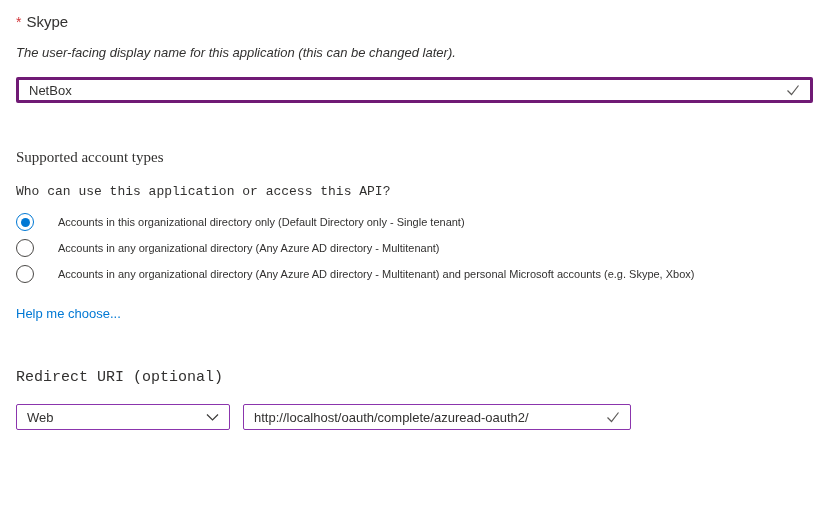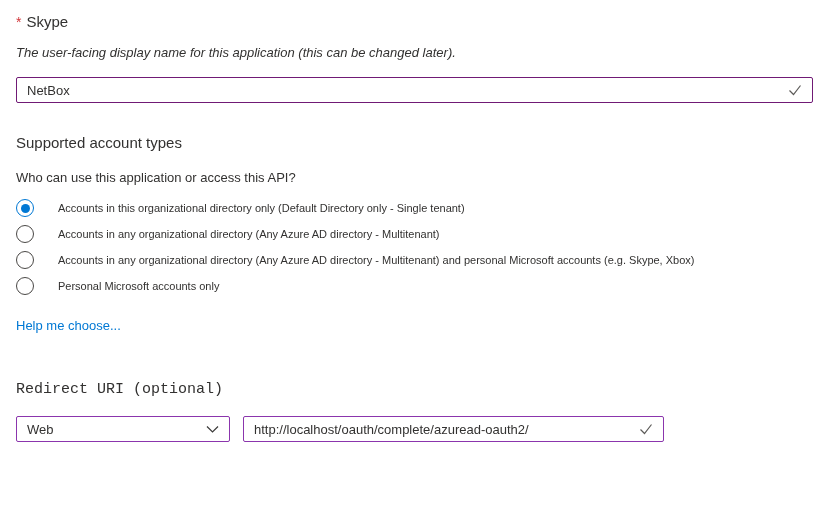--- a/index.html
+++ b/index.html
@@ -34,42 +34,43 @@
     color: #323130;
     max-width: 800px;
     font-style: italic;
   }
 
   .input-box {
     position: relative;
     margin-top: 16px;
     width: 797px;
     height: 26px;
-    border: 1px solid #701a75;
+    border: 3px solid #701a75;
     border-radius: 2px;
     background: #ffffff;
     display: flex;
     align-items: center;
     padding: 0 30px 0 10px;
     font-size: 13px;
     color: #323130;
   }
   .check-icon {
     position: absolute;
     right: 9px;
     top: 50%;
     transform: translateY(-50%);
     display: flex;
   }
 
-  .section-gap-1 { margin-top: 30px; }
+  .section-gap-1 { margin-top: 44px; font-family: Liberation Serif, serif; }
   .question {
     font-size: 13px;
     line-height: 16px;
     margin: 17px 0 0 0;
+    font-family: Liberation Mono, monospace;
   }
 
   .radio-list { margin-top: 9px; }
   .radio-row {
     display: flex;
     align-items: center;
     height: 26px;
     cursor: pointer;
   }
   .radio-circle {
@@ -128,21 +129,21 @@
     display: flex;
     align-items: center;
     justify-content: space-between;
     padding: 0 10px;
     font-size: 13px;
     cursor: pointer;
     background: #ffffff;
   }
   .uri-input {
     position: relative;
-    width: 421px;
+    width: 388px;
     height: 26px;
     border: 1px solid #8b35ad;
     border-radius: 2px;
     margin-left: 13px;
     display: flex;
     align-items: center;
     padding: 0 30px 0 10px;
     font-size: 13px;
     background: #ffffff;
   }
@@ -177,24 +178,20 @@
       <span class="radio-label">Accounts in this organizational directory only (Default Directory only - Single tenant)</span>
     </div>
     <div class="radio-row">
       <span class="radio-circle"></span>
       <span class="radio-label">Accounts in any organizational directory (Any Azure AD directory - Multitenant)</span>
     </div>
     <div class="radio-row">
       <span class="radio-circle"></span>
       <span class="radio-label">Accounts in any organizational directory (Any Azure AD directory - Multitenant) and personal Microsoft accounts (e.g. Skype, Xbox)</span>
     </div>
-    <div class="radio-row">
-      <span class="radio-circle"></span>
-      <span class="radio-label">Personal Microsoft accounts only</span>
-    </div>
   </div>
 
   <a class="help-link">Help me choose...</a>
 
   
   <h3 class="section-title section-gap-2">Redirect URI (optional)</h3>
 
 
   <div class="uri-row">
     <div class="platform-select">

